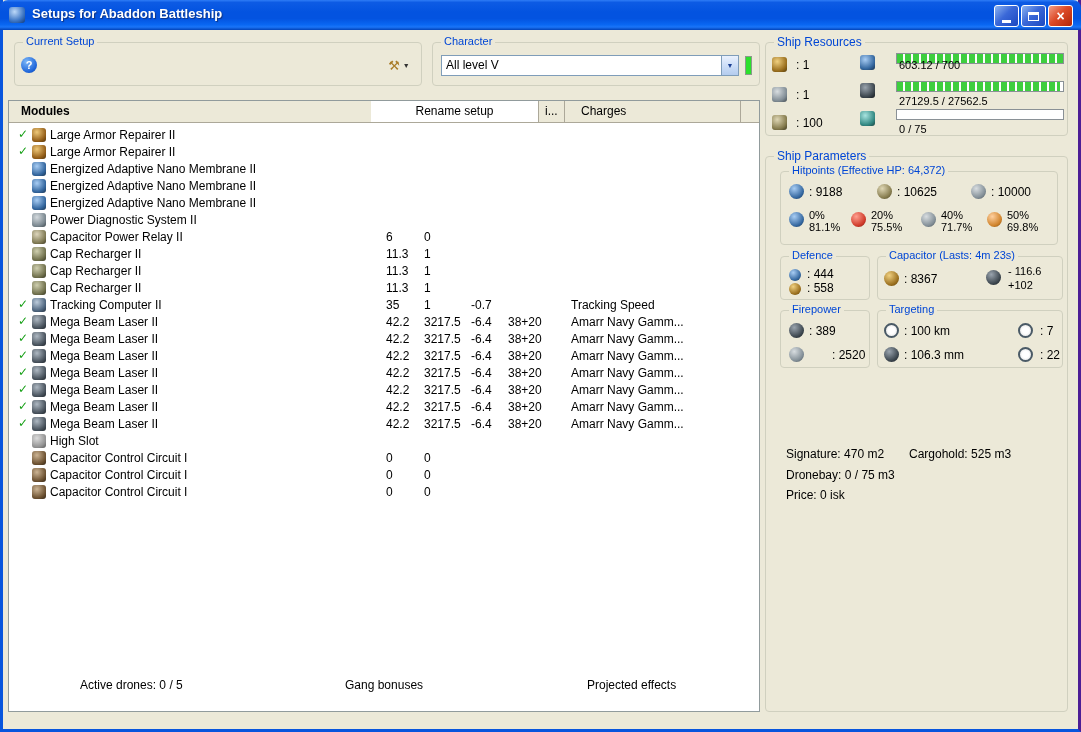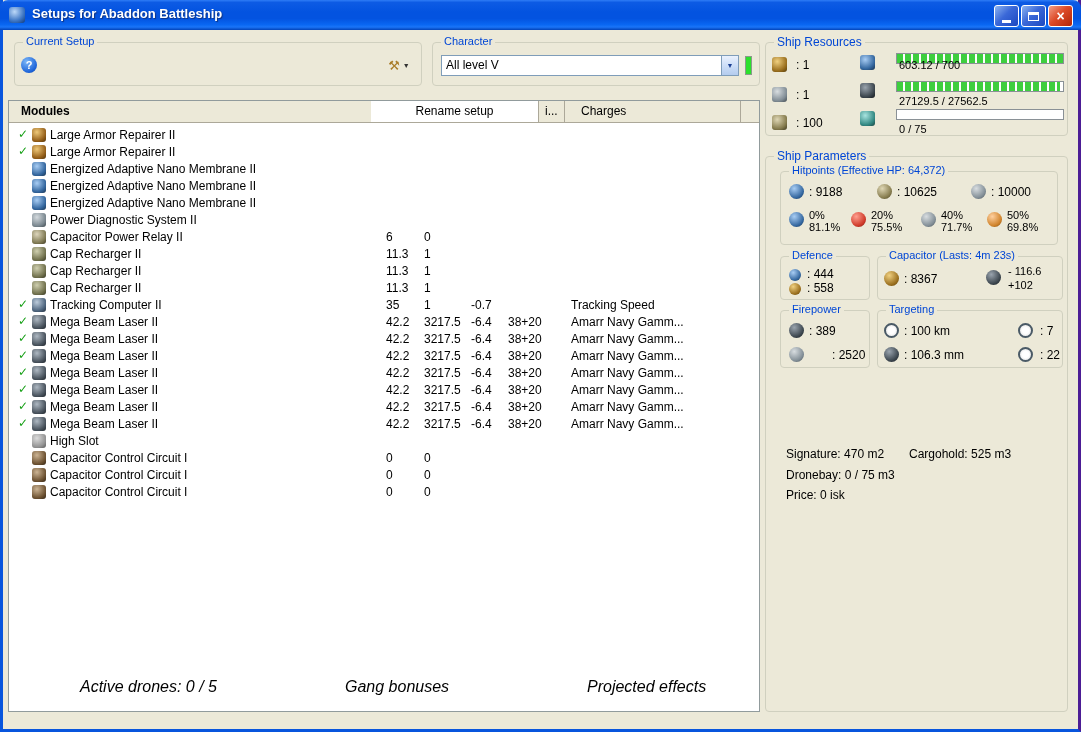--- a/index.html
+++ b/index.html
@@ -75,21 +75,21 @@
   .mi-armor-repairer-icon{background:radial-gradient(circle at 35% 30%,#eec878,#96601a 65%,#503208);}
   .mi-nano-membrane-icon{background:radial-gradient(circle at 35% 30%,#a8cdf4,#34679f 65%,#1a3450);}
   .mi-power-diagnostic-icon{background:radial-gradient(circle at 35% 30%,#d4dade,#7b8890 65%,#3e484e);}
   .mi-cap-power-relay-icon{background:radial-gradient(circle at 35% 30%,#ddd6bc,#817b55 65%,#3e3a24);}
   .mi-cap-recharger-icon{background:radial-gradient(circle at 35% 30%,#cfcfaf,#72724e 65%,#363621);}
   .mi-tracking-computer-icon{background:radial-gradient(circle at 35% 30%,#bccbdb,#4e657e 65%,#222e3b);}
   .mi-beam-laser-icon{background:radial-gradient(circle at 35% 30%,#aeb8c2,#4a545e 65%,#1e242a);}
   .mi-high-slot-icon{background:radial-gradient(circle at 35% 30%,#dcdcdc,#949494 65%,#585858);}
   .mi-capacitor-circuit-icon{background:radial-gradient(circle at 35% 30%,#ccb494,#6e5333 65%,#332413);}
   
-  .status-item{position:absolute;top:648px;font-size:16px;color:#000;white-space:nowrap;font-style:italic;}
+  .status-item{position:absolute;top:648px;font-size:12px;color:#000;white-space:nowrap;}
 </style>
 </head>
 <body>
 
 <div class="window">
 
   <div class="titlebar">
     <span class="app-icon"></span>
     <span class="title-text">Setups for Abaddon Battleship</span>
     <div class="win-btns">

